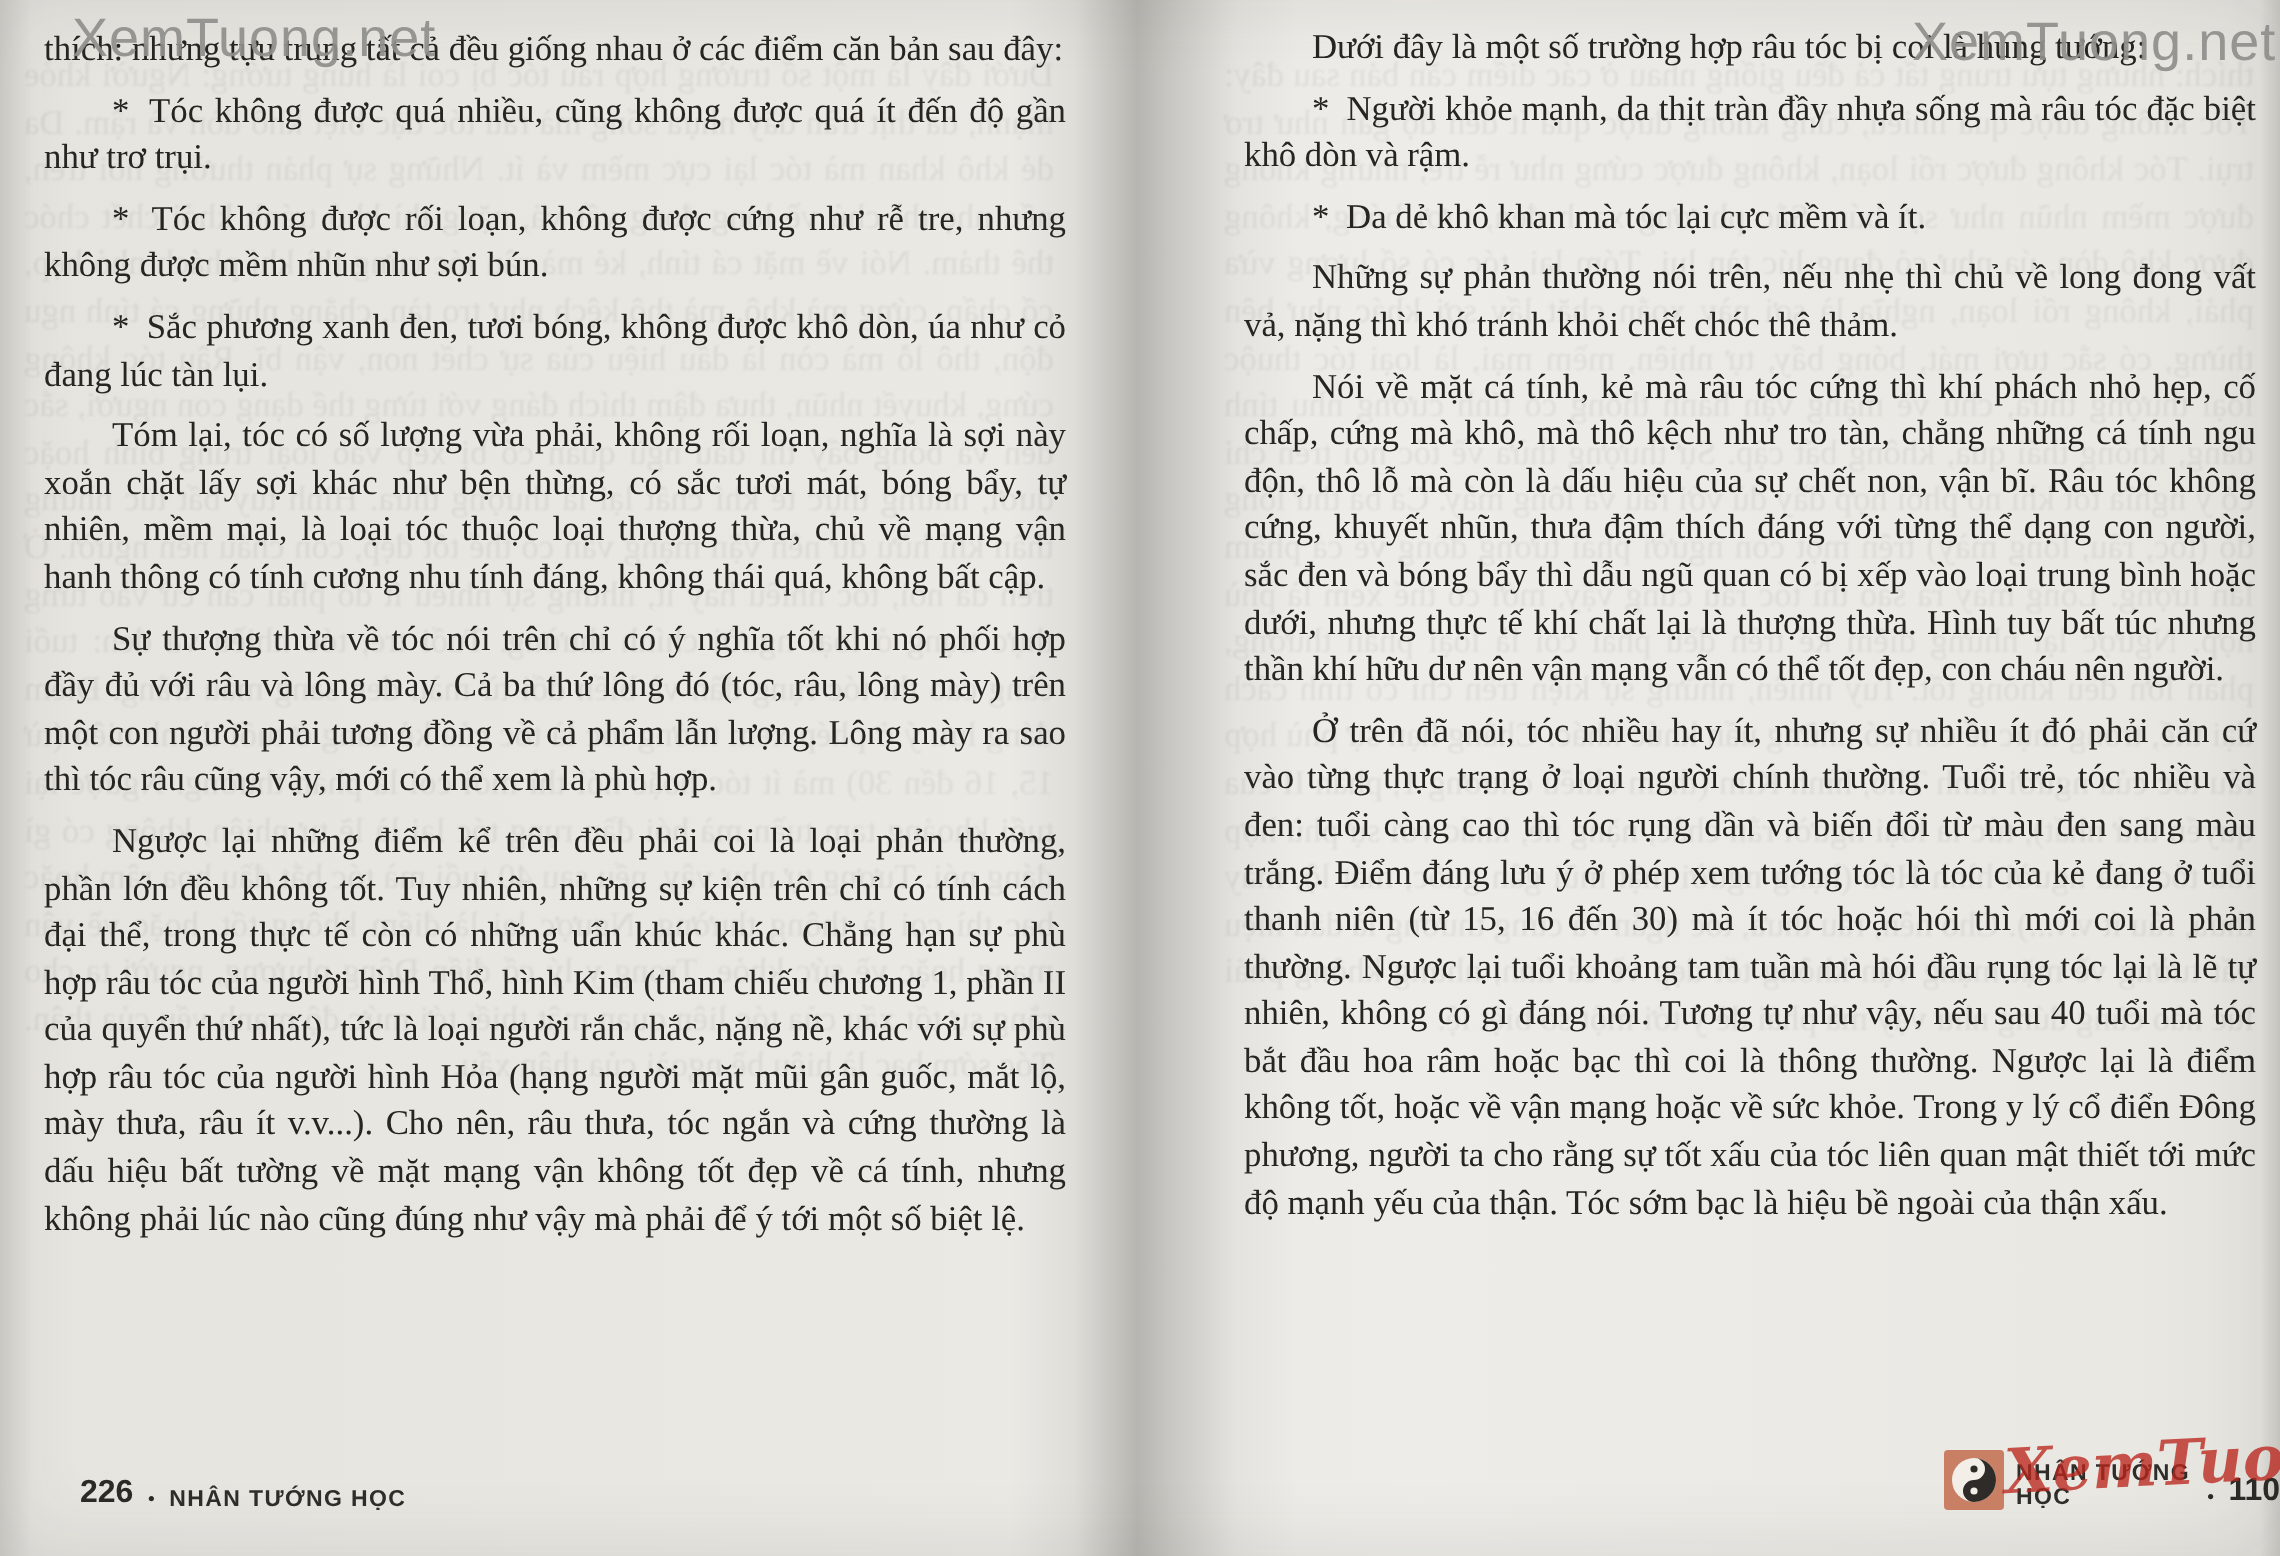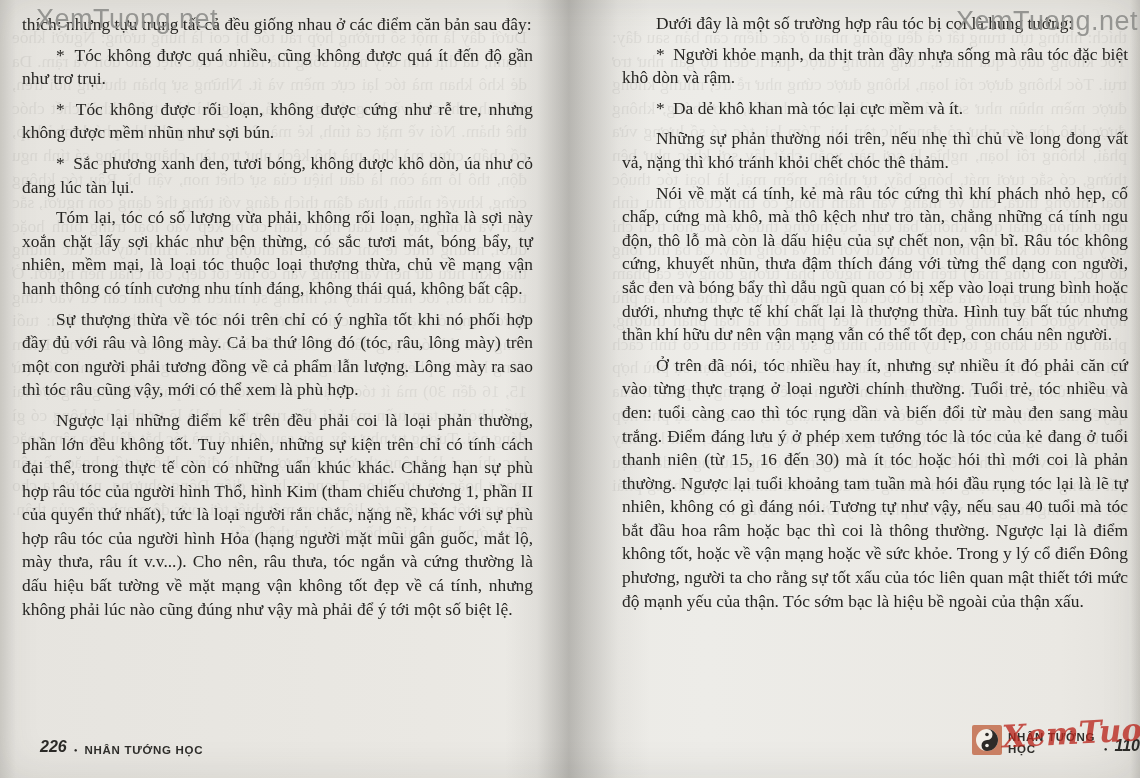--- a/index.html
+++ b/index.html
@@ -61,21 +61,21 @@
   .wm-tr{left:956px;top:6px;}
   .script-wm{
     position:absolute;left:1002px;top:712px;
     font-family:"DejaVu Serif",serif;font-style:italic;font-weight:bold;
     font-size:31px;color:rgba(186,38,30,.78);
     transform:rotate(-3deg);white-space:nowrap;pointer-events:none;
   }
 
   
   .footer{position:absolute;display:flex;align-items:flex-end;color:#2b2a27;}
-  .footer .pagenum{font-family:"Liberation Sans",sans-serif;font-weight:bold;font-size:16px;font-style:italic;}
+  .footer .pagenum{font-family:"Liberation Sans",sans-serif;font-weight:bold;font-size:16px;}
   .footer .dot{font-size:11px;margin:0 7px;}
   .footer .booktitle{
     font-family:"Liberation Sans",sans-serif;font-weight:bold;
     font-size:11.5px;letter-spacing:.7px;color:#2e2d2a;
   }
   .footer-left{left:40px;top:738px;}
   .footer-right{left:972px;top:725px;}
   .logo{width:30px;height:30px;margin-right:6px;flex:0 0 auto;display:inline-block;}
 </style>
 </head>

